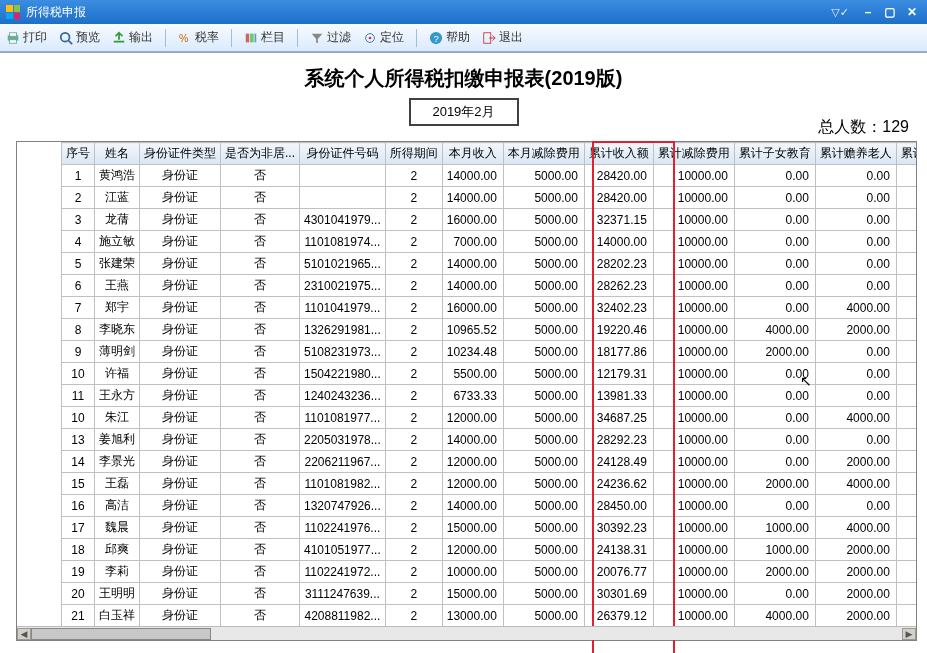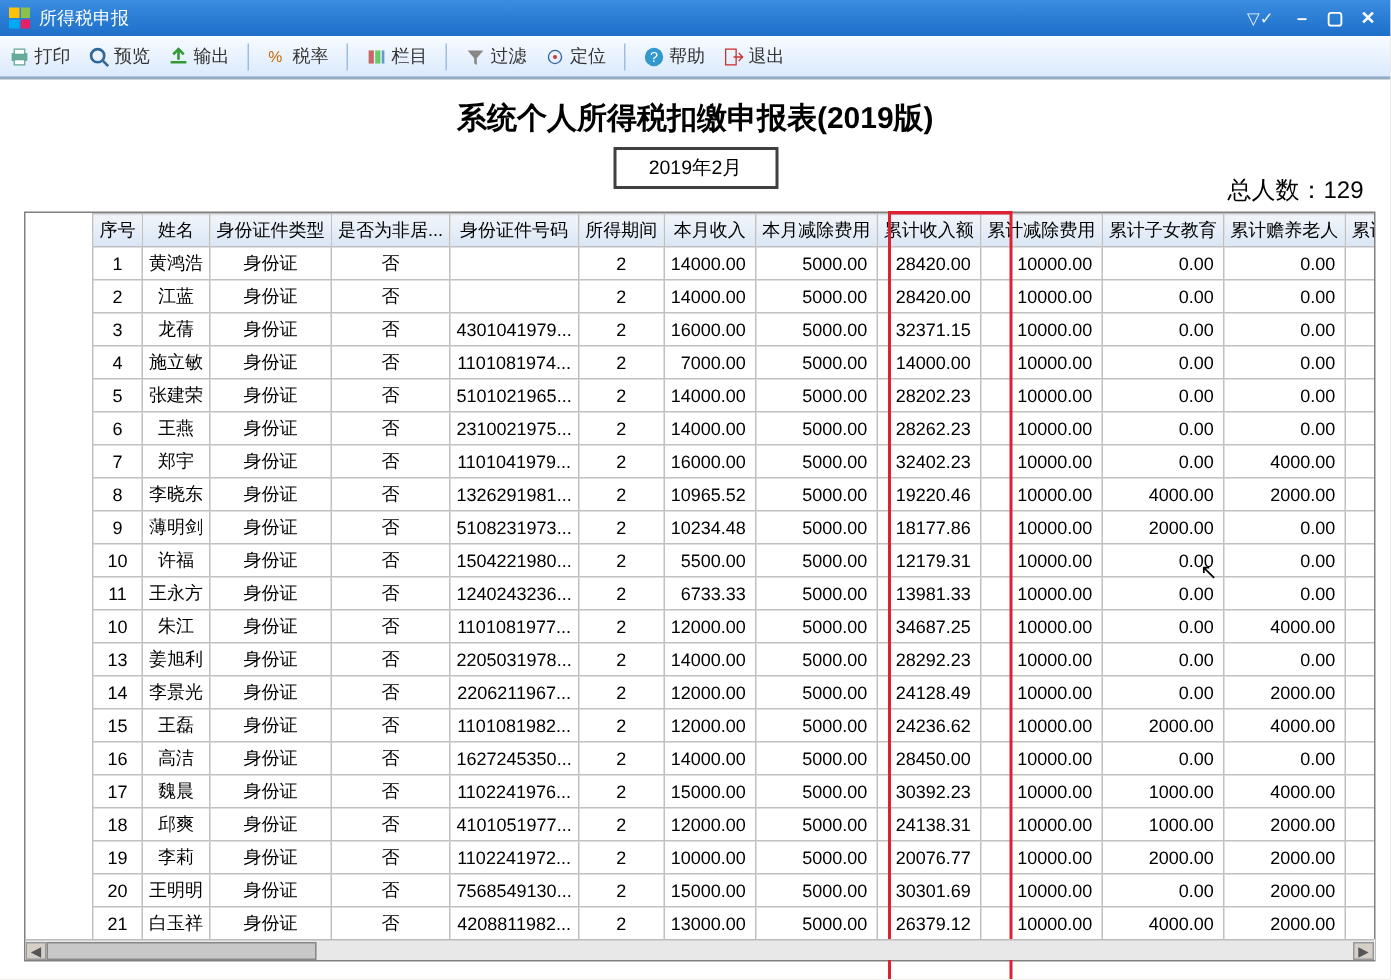--- a/index.html
+++ b/index.html
@@ -377,21 +377,21 @@
               <td class="num">10000.00</td>
               <td class="num">2000.00</td>
               <td class="num">4000.00</td>
               <td></td>
             </tr>
             <tr>
               <td>16</td>
               <td>高洁</td>
               <td>身份证</td>
               <td>否</td>
-              <td>1627245350...</td>
+              <td>1320747926...</td>
               <td>2</td>
               <td class="num">14000.00</td>
               <td class="num">5000.00</td>
               <td class="num">28450.00</td>
               <td class="num">10000.00</td>
               <td class="num">0.00</td>
               <td class="num">0.00</td>
               <td></td>
             </tr>
             <tr>
@@ -437,21 +437,21 @@
               <td class="num">10000.00</td>
               <td class="num">2000.00</td>
               <td class="num">2000.00</td>
               <td></td>
             </tr>
             <tr>
               <td>20</td>
               <td>王明明</td>
               <td>身份证</td>
               <td>否</td>
-              <td>7568549130...</td>
+              <td>3111247639...</td>
               <td>2</td>
               <td class="num">15000.00</td>
               <td class="num">5000.00</td>
               <td class="num">30301.69</td>
               <td class="num">10000.00</td>
               <td class="num">0.00</td>
               <td class="num">2000.00</td>
               <td></td>
             </tr>
             <tr>

